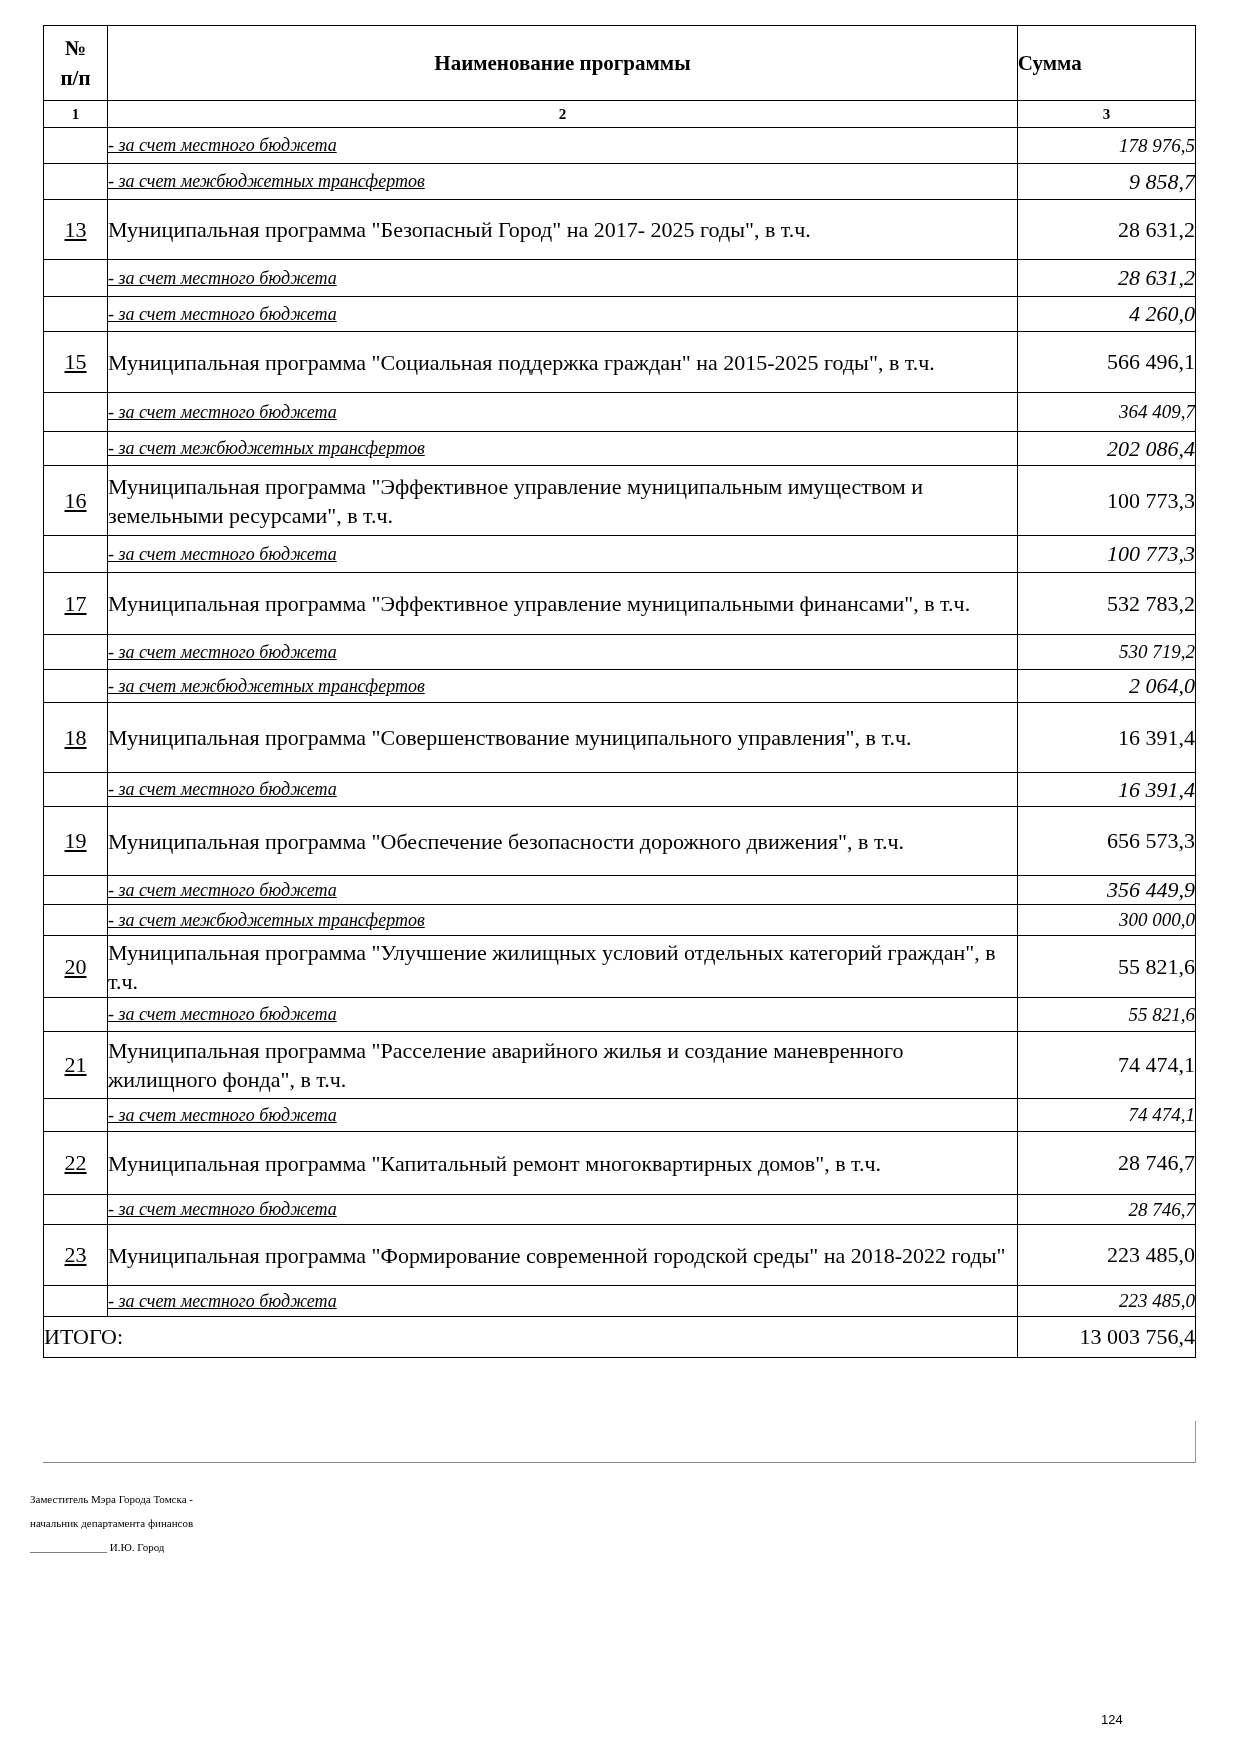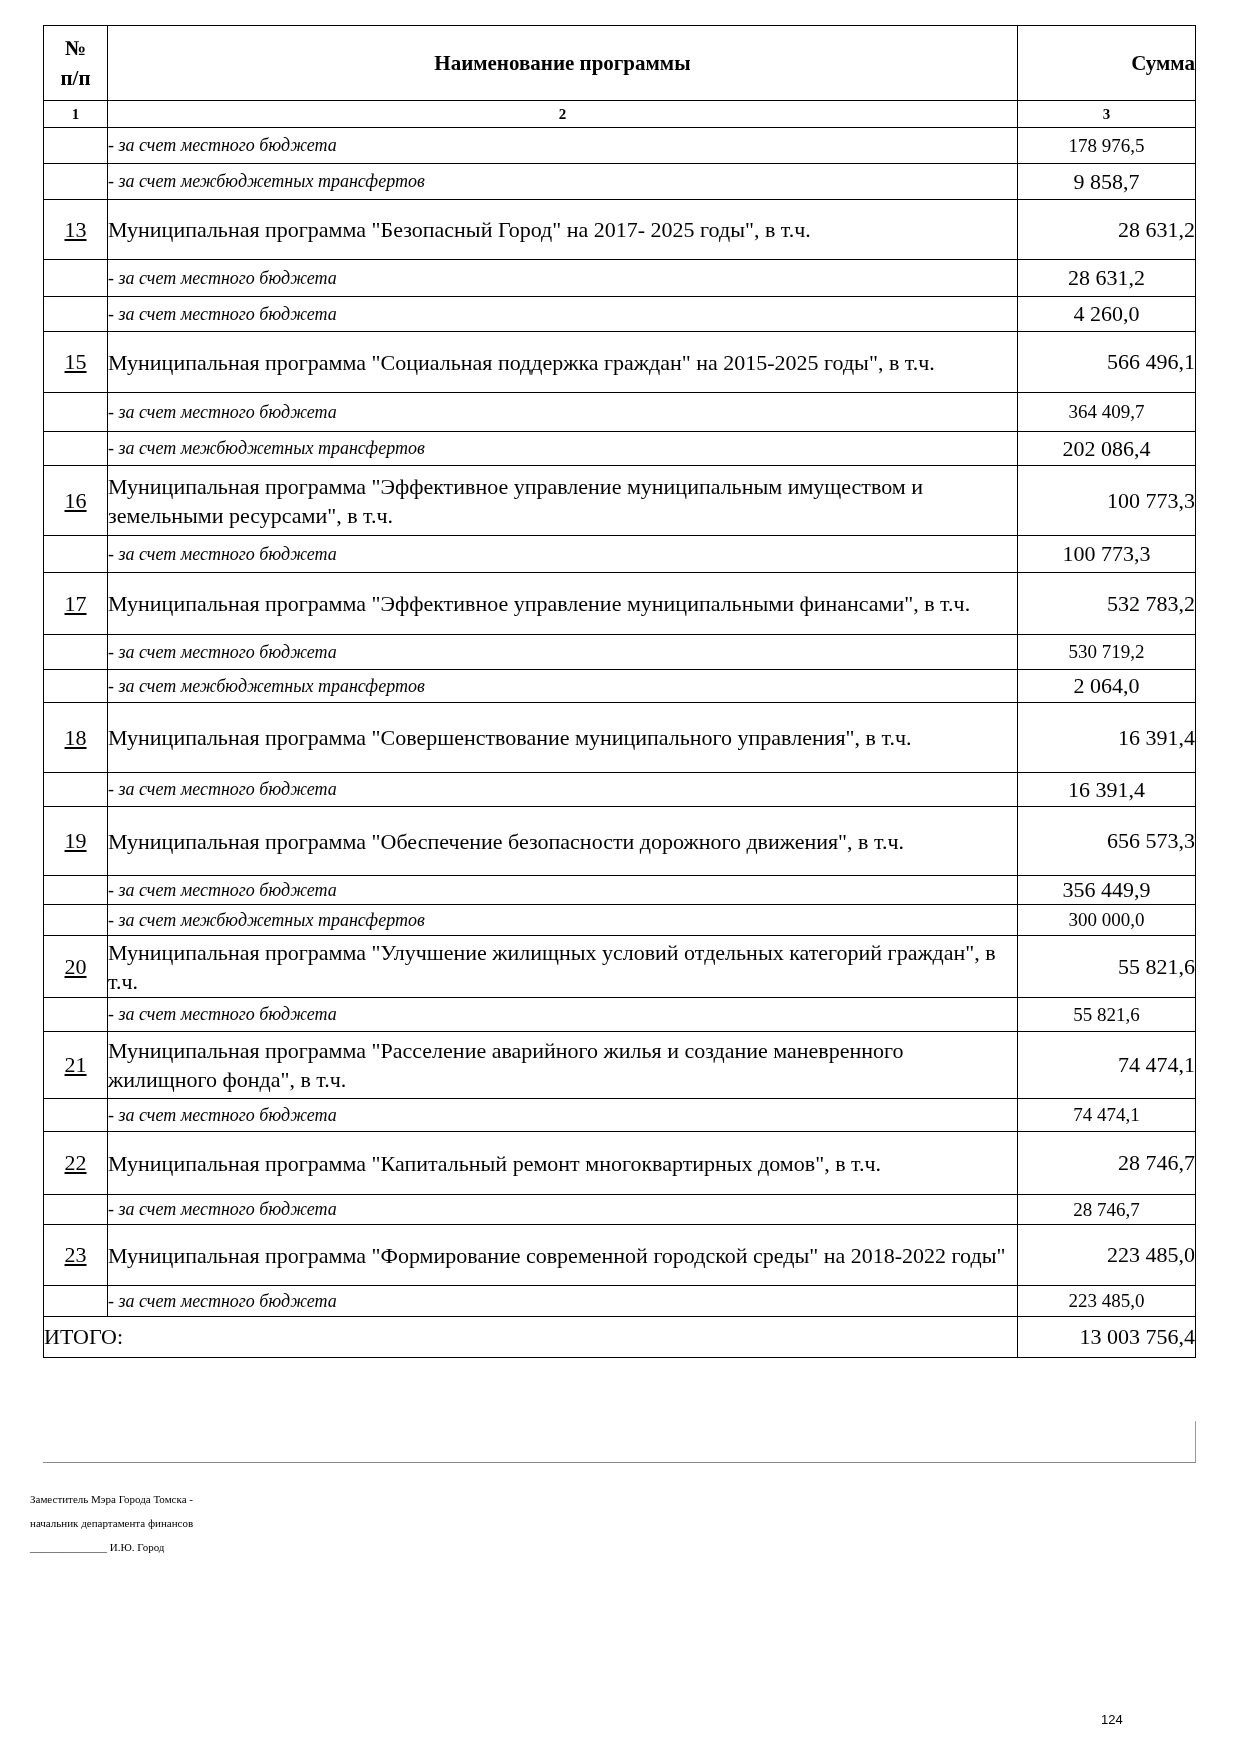--- a/index.html
+++ b/index.html
@@ -10,22 +10,22 @@
   #tbl td, #tbl th { border: 1.6px solid #000; padding: 0; vertical-align: middle; }
   .c1 { width: 64px; text-align: center; }
   .c2 { width: 909px; }
   .c3 { width: 178px; text-align: right; }
   th { font-weight: bold; font-size: 21px; }
   th.h1 { line-height: 30px; }
   .colnum td { font-weight: bold; font-size: 15px; text-align: center; height: 26px; }
   .prog .c1 { font-size: 22px; text-decoration: underline; }
   .prog .c2 { font-size: 22px; line-height: 29px; padding-left: 2px; padding-right: 4px; }
   .prog .c3 { font-size: 22px; padding-right: 3px; }
-  .sub .c2 { font-style: italic; font-size: 18px; vertical-align: top; padding-left: 11px; padding-top: 1px; }
-  .sub .c3 { padding-right: 8px; vertical-align: bottom; padding-bottom: 1px; text-align: center; }
+  .sub .c2 { font-style: italic; font-size: 18px; vertical-align: top; padding-left: 11px; padding-top: 1px; text-decoration: underline; }
+  .sub .c3 { font-style: italic; padding-right: 8px; vertical-align: bottom; padding-bottom: 1px; }
   .sub .c3.small { font-size: 19px; }
   .sub .c3.large { font-size: 22px; }
   .total td { font-weight: normal; font-size: 22px; }
   .total .lbl { padding-left: 3px; vertical-align: top; padding-top: 4px; }
   .total .c3 { padding-right: 3px; }
   #under-line { position: absolute; left: 43px; top: 1462px; width: 1153px; height: 0;
                 border-top: 1.5px solid #888; }
   #under-right { position: absolute; left: 1195px; top: 1421px; height: 42px; border-left: 1.5px solid #999; }
   #sign { position: absolute; left: 30px; top: 1487px; font-size: 11px; line-height: 24px; }
   #page-num { position: absolute; left: 1101px; top: 1712px; font-family: "Liberation Sans", "DejaVu Sans", sans-serif; font-size: 13px; }
@@ -39,21 +39,21 @@
       <col class="c2">
       <col class="c3">
     </colgroup>
   <thead>
     <tr style="height:75px">
       <th class="c1 h1">
         <div>№</div>
         <div>п/п</div>
       </th>
       <th class="c2">Наименование программы</th>
-      <th class="c3" style="text-align:right">Сумма</th>
+      <th class="c3" style="text-align:left">Сумма</th>
     </tr>
     <tr class="colnum">
       <td class="c1">1</td>
       <td class="c2">2</td>
       <td class="c3" style="text-align:center">3</td>
     </tr>
   </thead>
   <tbody id="tbody">
       <tr class="sub" style="height: 36px;">
         <td class="c1"></td>

